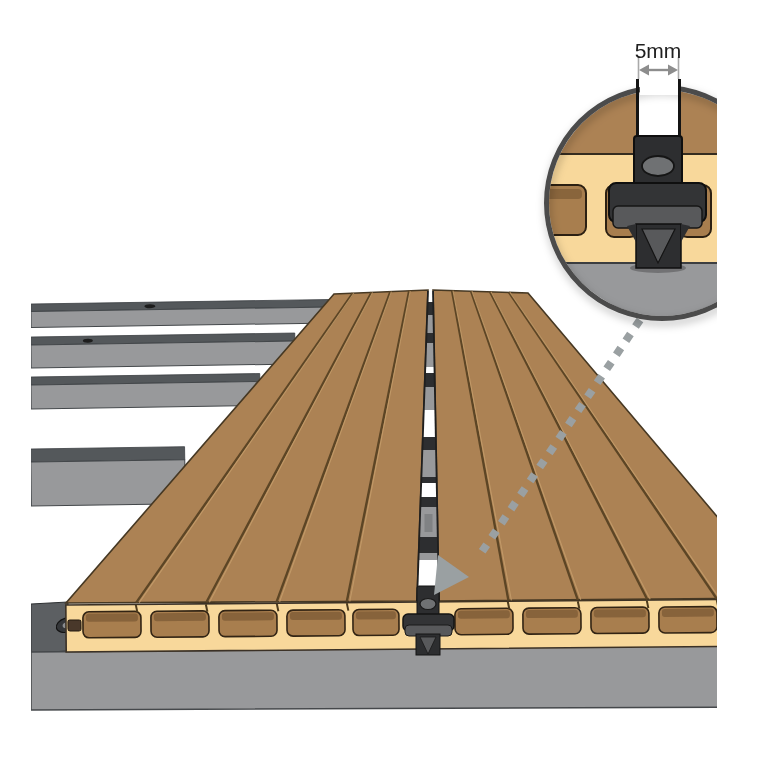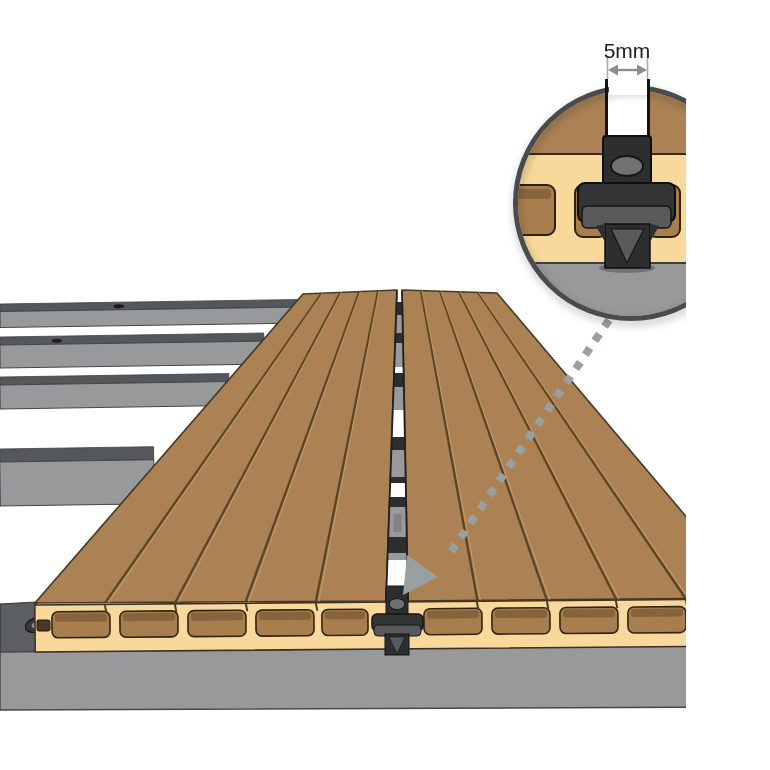--- a/index.html
+++ b/index.html
@@ -1,17 +1,17 @@
 <!DOCTYPE html>
 <html style="--board_top: #ac8254; --board_groove: #5c4525; --board_section: #f8d89b; --chamber: #a87e4e; --joist_face: #98999b; --joist_top: #54585b; --clip_dark: #2d2e30; --clip_mid: #58595b; --leader: #9aa0a2; --circle_border: #4b4b4b; --label_text: #202020;"><head>
 <meta charset="utf-8">
 <style>
   html,body{margin:0;padding:0;background:#ffffff;}
   .canvas{position:relative;width:686px;height:770px;background:#fff;overflow:hidden;
-          font-family:"Liberation Sans", sans-serif;}
+          font-family:"Liberation Sans", sans-serif;padding-left:31px;}
   svg{display:block}
   
   .f-boardtop{fill:var(--board_top,#ac8254);}
   .f-tan{fill:var(--board_section,#f8d89b);}
   .f-chamber{fill:var(--chamber,#a87e4e);}
   .f-joist{fill:var(--joist_face,#98999b);}
   .f-joisttop{fill:var(--joist_top,#54585b);}
   .f-clip{fill:var(--clip_dark,#2d2e30);}
   .f-clipmid{fill:var(--clip_mid,#58595b);}
   .f-leader{fill:var(--leader,#9aa0a2);}

